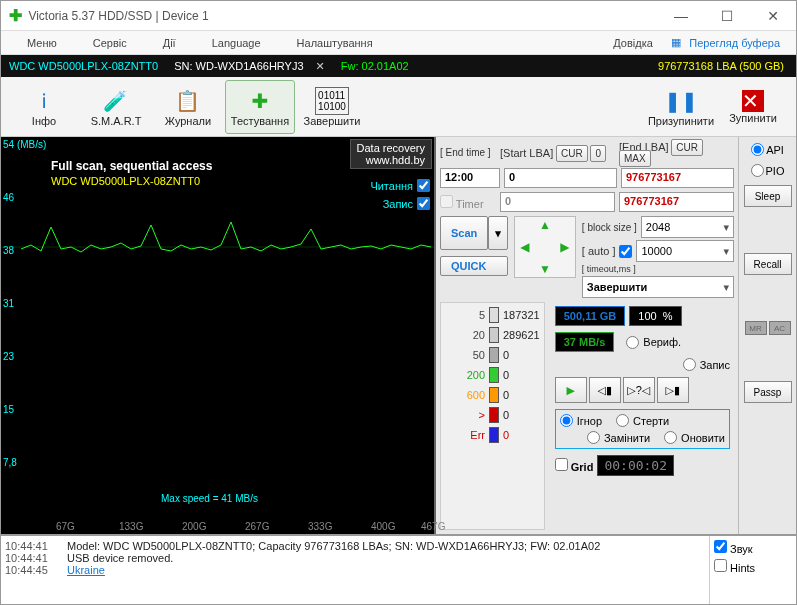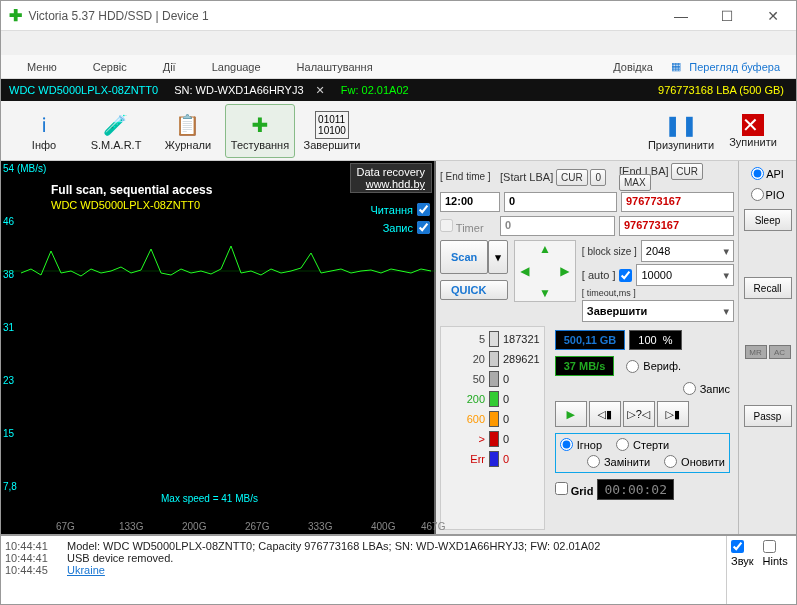--- a/index.html
+++ b/index.html
@@ -2,21 +2,21 @@
 <html><head>
 <meta charset="utf-8">
 <style>
 * { margin: 0; padding: 0; box-sizing: border-box; font-family: Tahoma, sans-serif; font-size: 11px; }
 body { width: 797px; height: 605px; background: #f0f0f0; display: flex; flex-direction: column; border: 1px solid #999; }
 .titlebar { height: 30px; background: #fff; display: flex; align-items: center; padding: 0 8px; border-bottom: 1px solid #ddd; }
 .titlebar .plus-icon { color: #2a2; font-size: 16px; font-weight: bold; margin-right: 6px; }
 .titlebar .title { flex: 1; color: #555; font-size: 12px; }
 .winbtns { display: flex; gap: 16px; }
 .winbtn { width: 30px; height: 20px; display: flex; align-items: center; justify-content: center; color: #555; font-size: 14px; cursor: pointer; }
-.menubar { height: 24px; background: #f8f8f8; display: flex; align-items: center; padding: 0 8px; border-bottom: 1px solid #ddd; margin-top: 24px; }
+.menubar { height: 24px; background: #f8f8f8; display: flex; align-items: center; padding: 0 8px; border-bottom: 1px solid #ddd; }
 .menubar .mi { padding: 0 18px; color: #444; cursor: pointer; }
 .menubar .spacer { flex: 1; }
 .menubar .bufview { color: #1976d2; padding: 0 8px; }
 .infobar { height: 22px; background: #111; display: flex; align-items: center; font-size: 11px; }
 .infobar .cell { padding: 0 8px; }
 .infobar .model { color: #0ff; }
 .infobar .sn { color: #fff; padding-right: 4px; }
 .infobar .closex { color: #ccc; padding: 0 8px; cursor: pointer; }
 .infobar .fw { color: #0f0; }
 .infobar .lba { color: #ff0; margin-left: auto; padding-right: 12px; }
@@ -33,21 +33,21 @@
 .graph .yl2 { top: 108px; }
 .graph .yl3 { top: 161px; }
 .graph .yl4 { top: 214px; }
 .graph .yl5 { top: 267px; }
 .graph .yl6 { top: 320px; }
 .graph .xlabel { position: absolute; bottom: 2px; color: #888; font-size: 10px; }
 .graph .title1 { position: absolute; top: 22px; left: 50px; color: #fff; font-weight: bold; font-size: 12px; }
 .graph .title2 { position: absolute; top: 38px; left: 50px; color: #ff0; font-size: 11px; }
 .graph .maxspeed { position: absolute; bottom: 30px; left: 160px; color: #0ff; font-size: 10px; }
 .graph .recovery { position: absolute; top: 2px; right: 2px; background: rgba(50,50,50,0.9); color: #fff; padding: 2px 6px; font-size: 10px; text-align: right; border: 1px solid #555; }
-.graph .recovery .u { text-decoration: underline; }
+.graph .recovery .u { }
 .graph .chk { position: absolute; right: 4px; display: flex; align-items: center; gap: 4px; color: #0ff; font-size: 11px; }
 .graph .chk input { accent-color: #1976d2; }
 .graph .chk1 { top: 42px; }
 .graph .chk2 { top: 60px; }
 .graph svg { position: absolute; top: 0; left: 0; }
 .controls { flex: 1; display: flex; flex-direction: column; padding: 4px; gap: 4px; }
 .row { display: flex; gap: 4px; align-items: center; }
 .hdr { font-size: 10px; color: #333; }
 .input { background: #fff; border: 1px solid #999; padding: 2px 4px; height: 20px; flex: 1; font-weight: bold; }
 .input.red { color: #c00; }
@@ -77,21 +77,21 @@
 .sidebar .rb { font-size: 10px; display: flex; align-items: center; gap: 2px; }
 .sidebtn { width: 48px; height: 22px; font-size: 10px; background: linear-gradient(#fdfdfd,#e5e5e5); border: 1px solid #888; cursor: pointer; }
 .tags { display: flex; gap: 2px; }
 .tag { width: 22px; height: 14px; background: #aaa; border: 1px solid #777; font-size: 8px; display: flex; align-items: center; justify-content: center; color: #666; }
 .log { height: 70px; background: #fff; border-top: 2px solid #999; display: flex; overflow: hidden; }
 .log .lines { flex: 1; padding: 4px; font-size: 11px; }
 .log .line { display: flex; gap: 8px; }
 .log .ts { color: #555; width: 54px; }
 .log .msg { color: #222; }
 .log .msg.link { color: #1976d2; text-decoration: underline; }
-.log .opts { width: 70px; border-left: 1px solid #ccc; padding: 4px; display: flex; gap: 4px; }
+.log .opts { width: 87px; border-left: 1px solid #ccc; padding: 4px; display: flex; flex-direction: column; gap: 4px; }
 .gridtimer { background: #000; color: #888; font-family: monospace; font-size: 13px; padding: 2px 6px; border: 1px solid #444; }
 .midpanel { display: flex; gap: 6px; }
 .midleft { display: flex; flex-direction: column; gap: 4px; padding: 4px; border: 1px solid #ccc; background: #f0f0f0; }
 .midright { flex: 1; display: flex; flex-direction: column; gap: 6px; padding: 4px; }
 </style>
 </head>
 <body>
 
 <div class="titlebar">
   <span class="plus-icon">✚</span>

